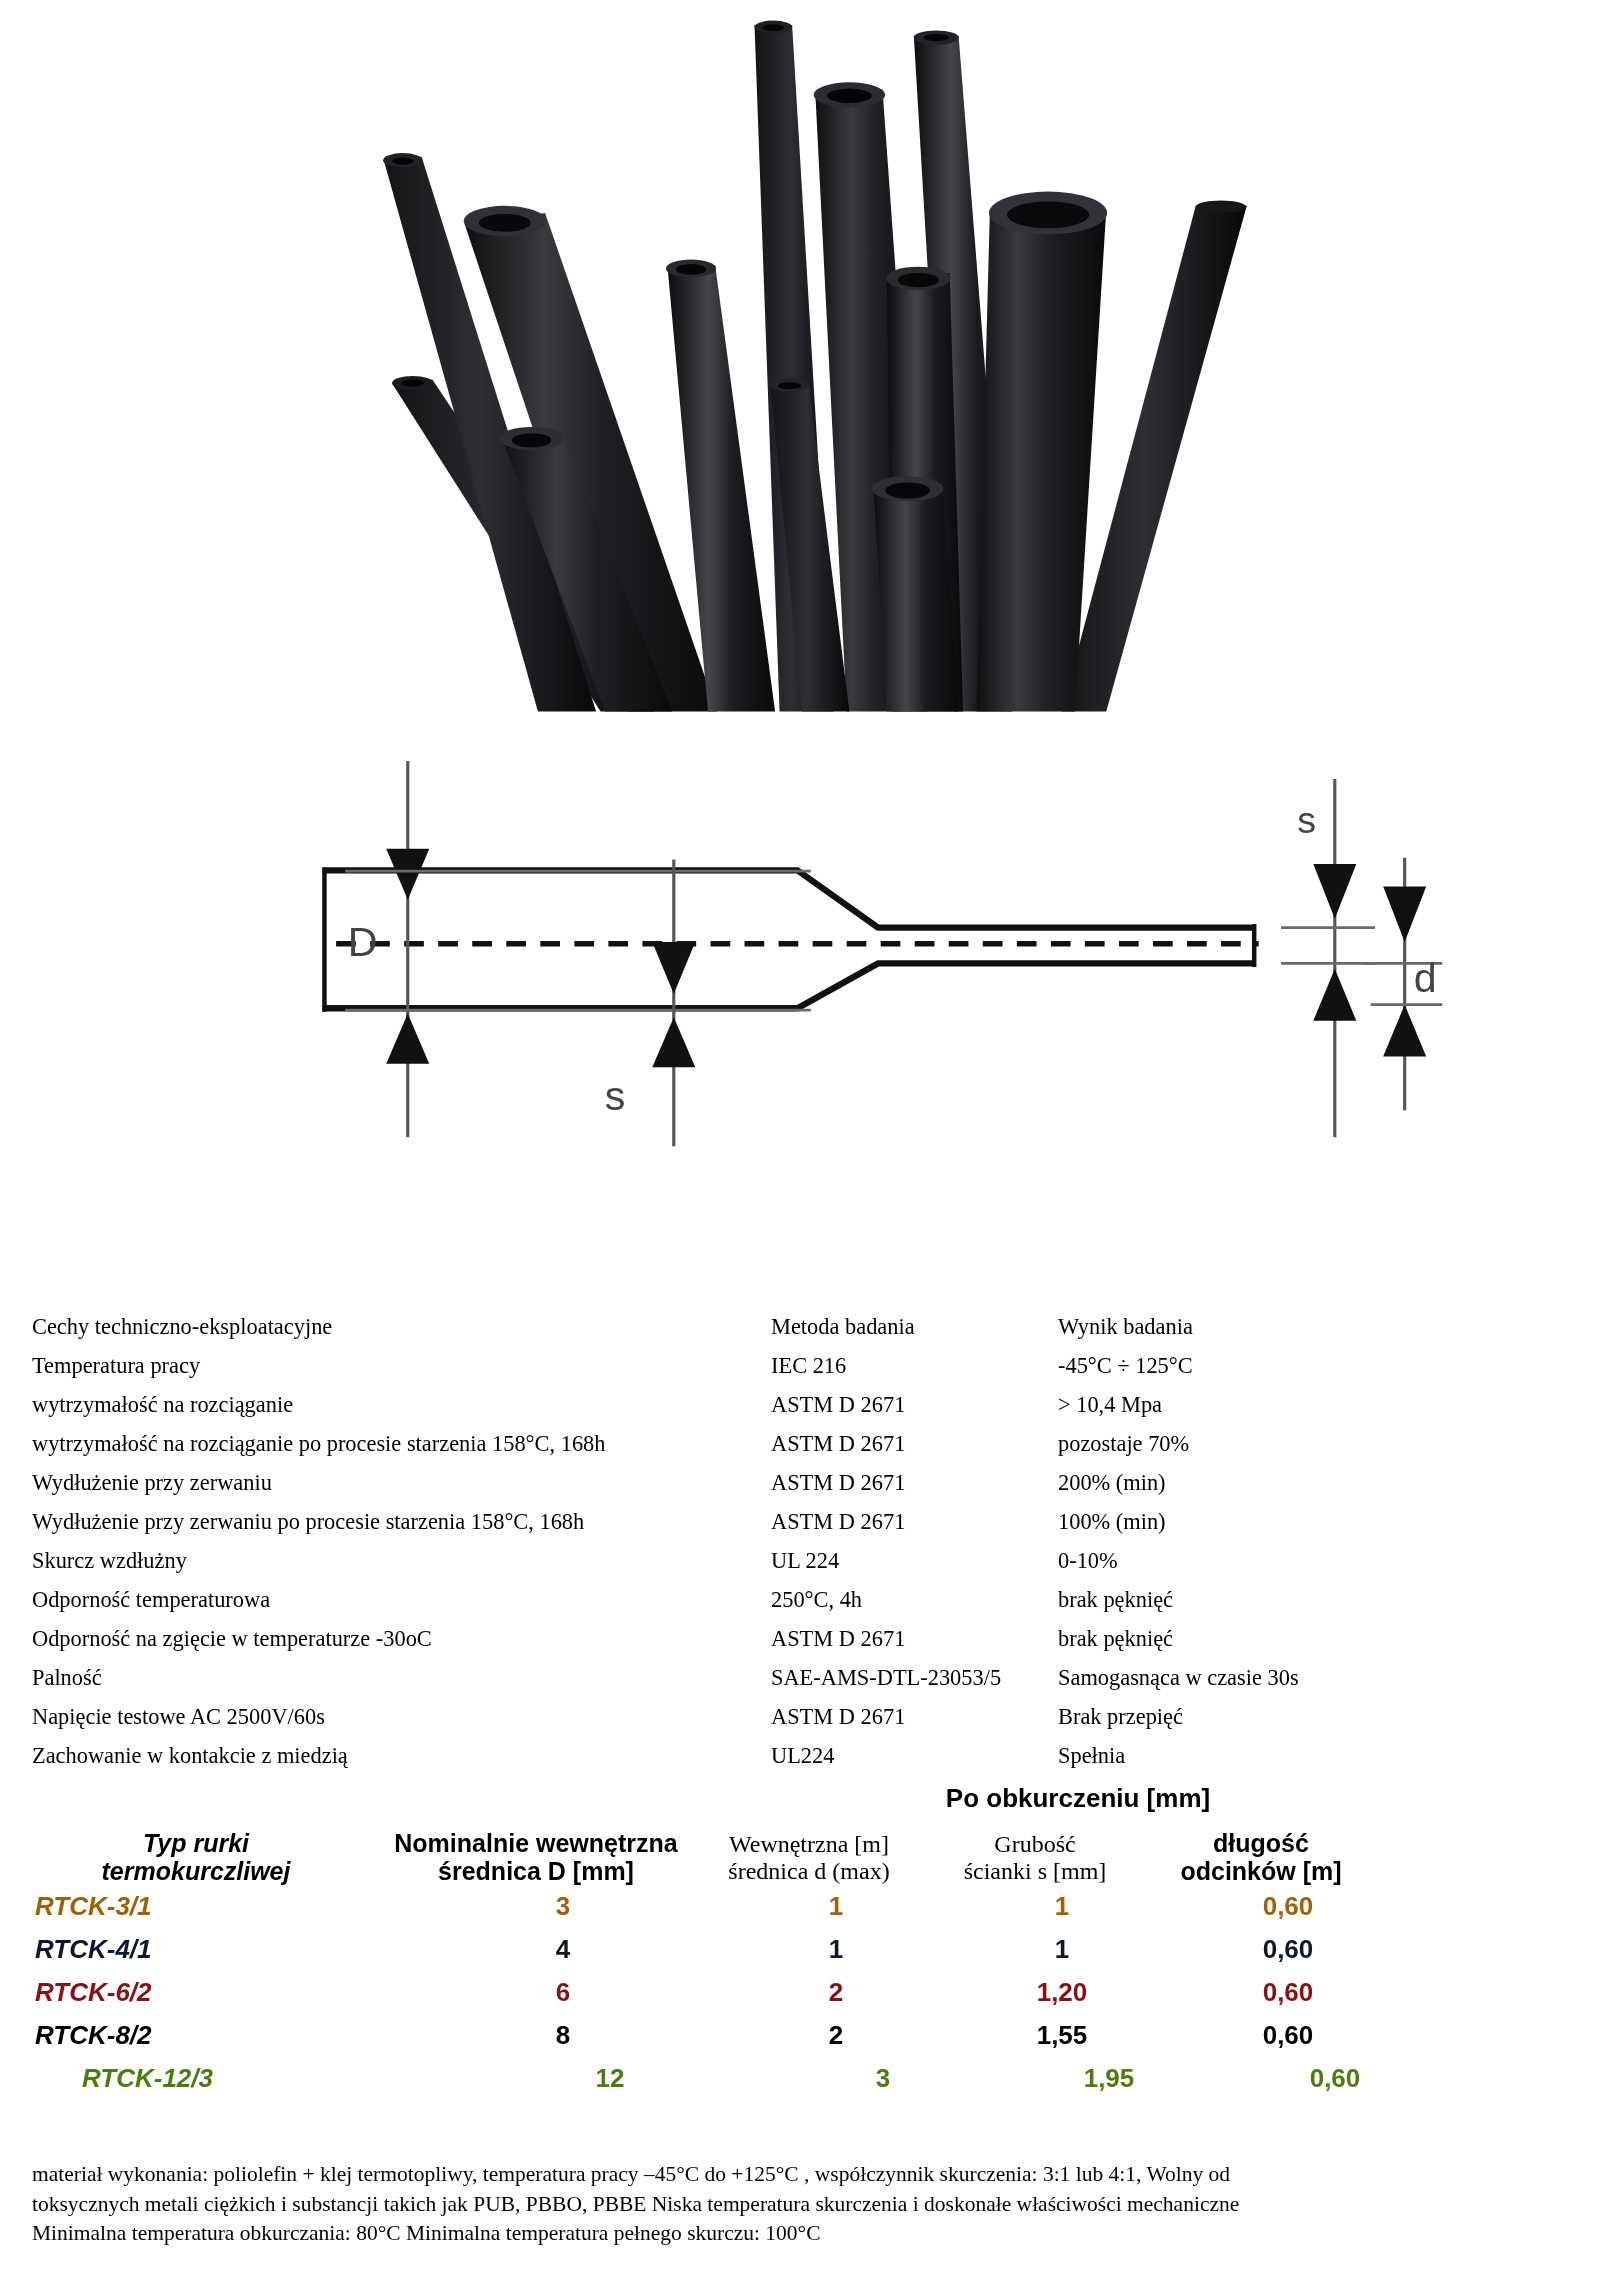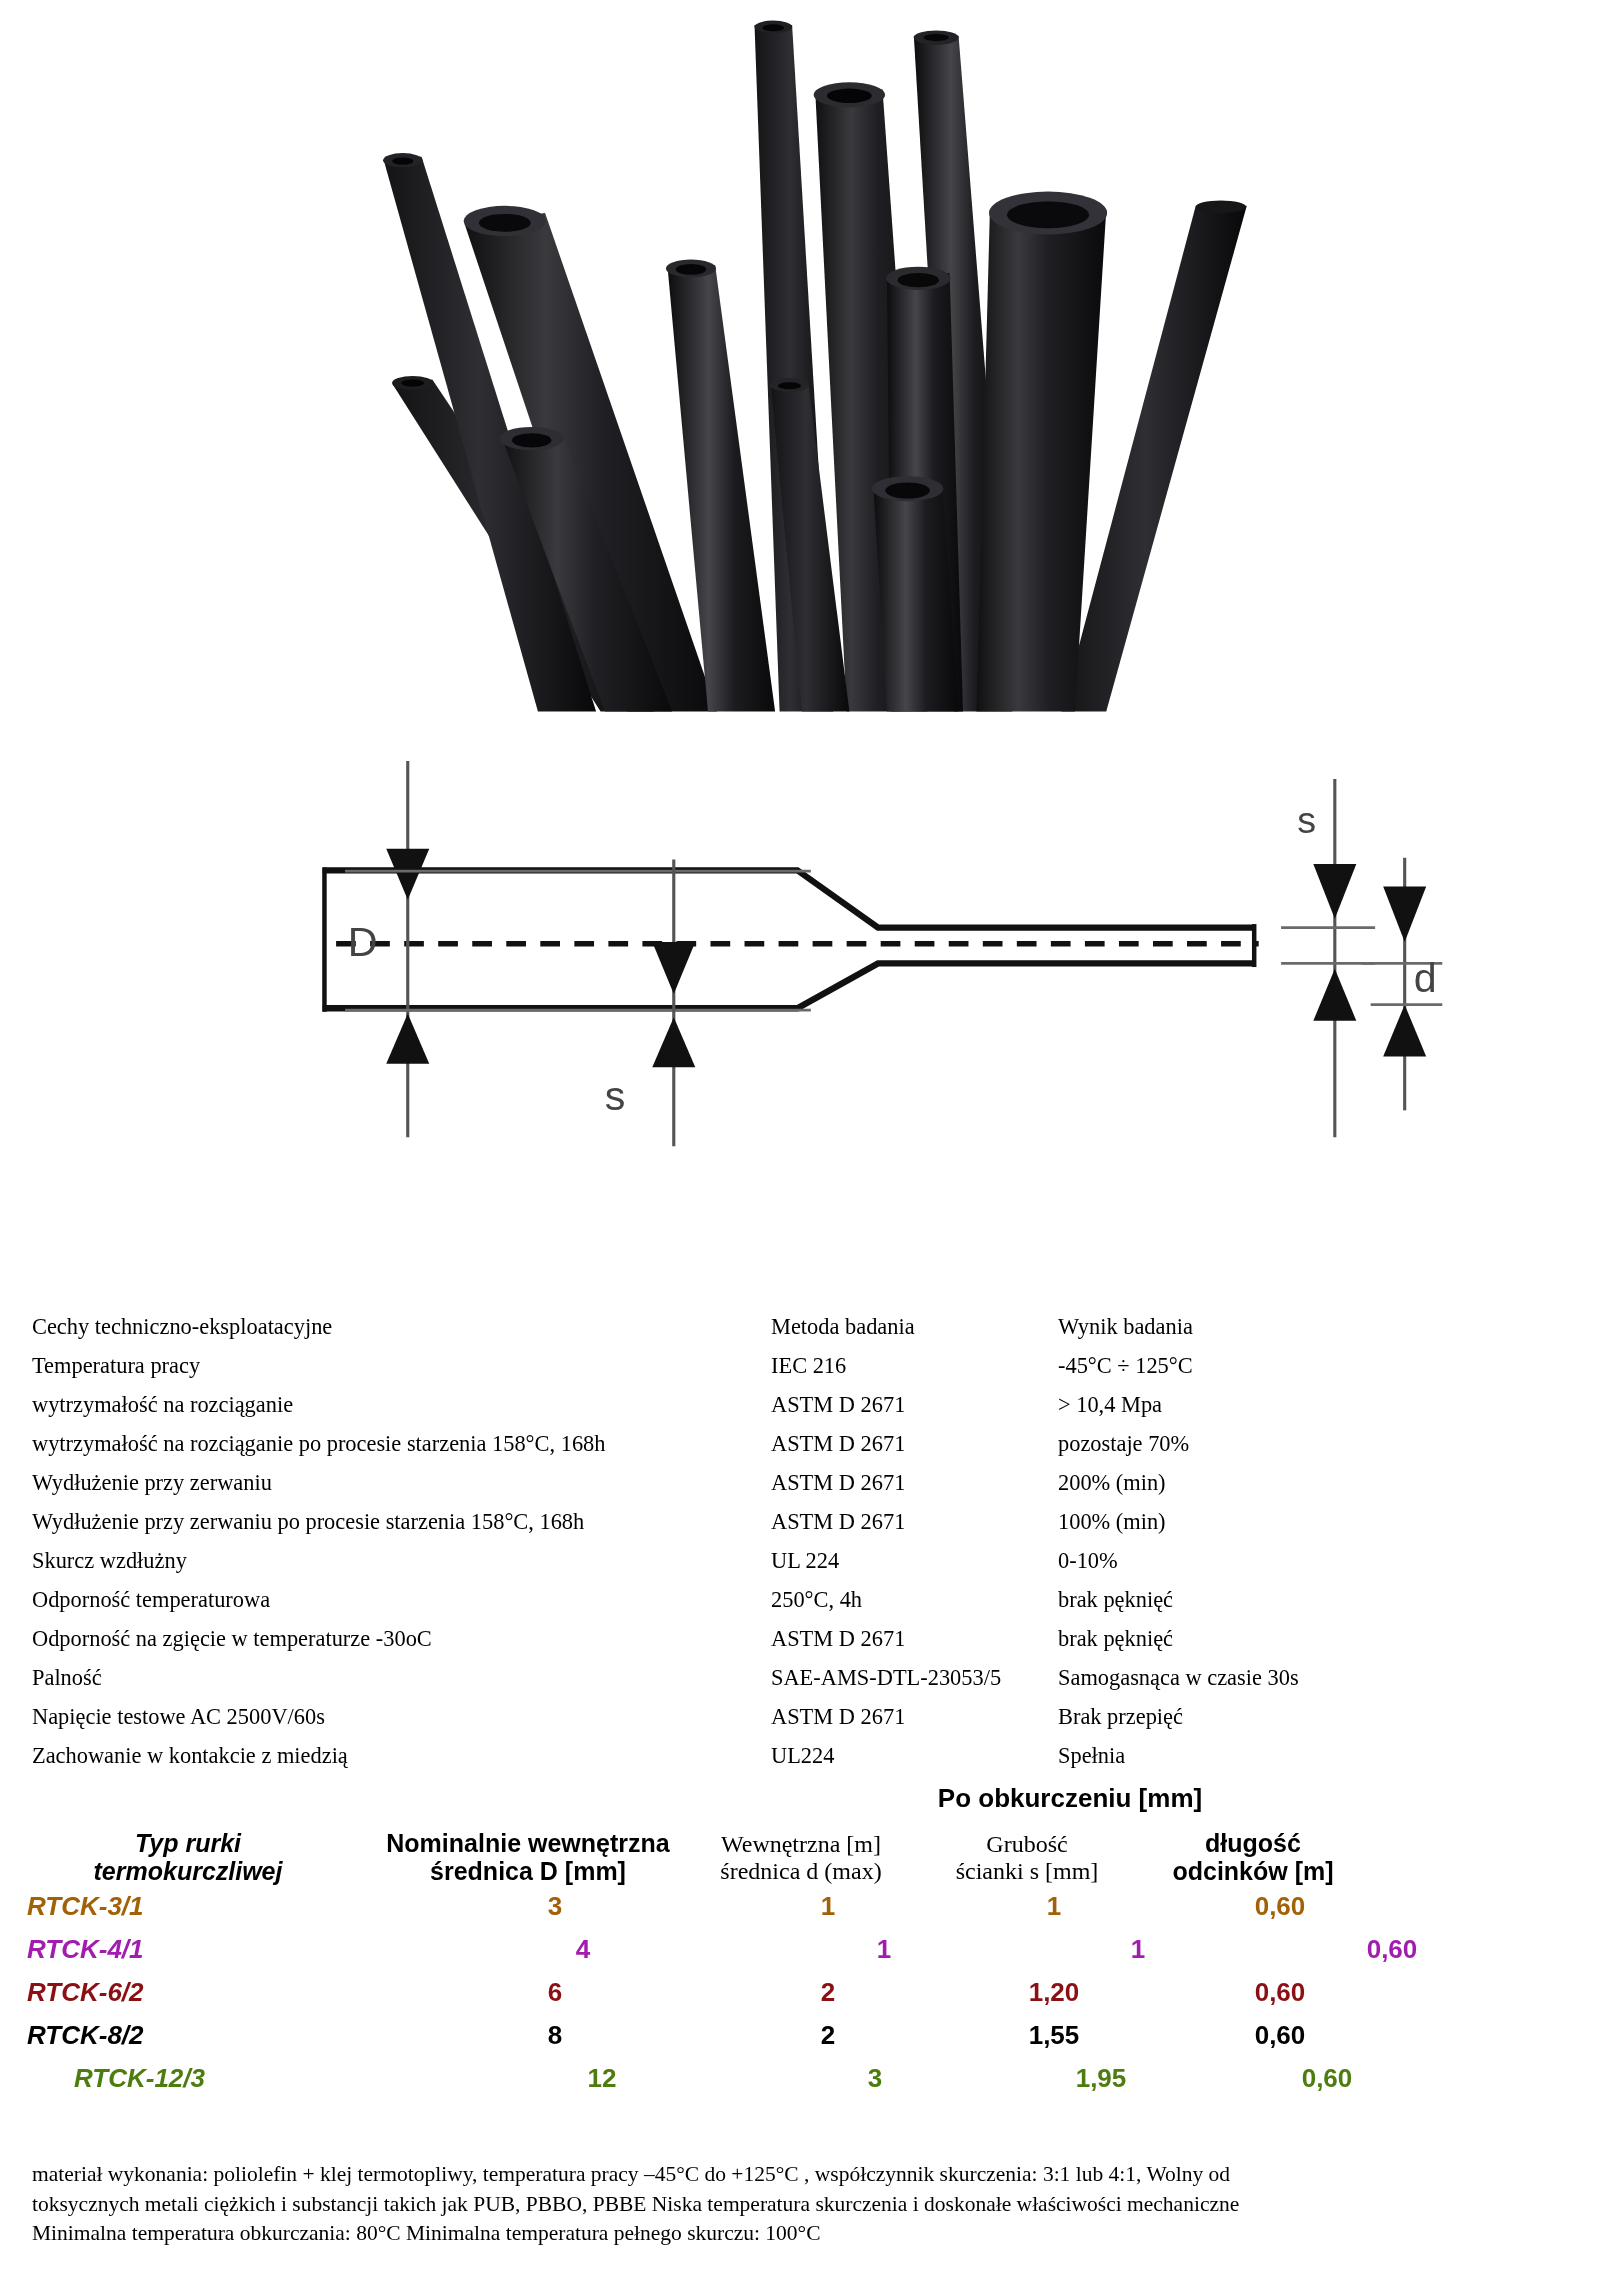--- a/index.html
+++ b/index.html
@@ -51,21 +51,21 @@
     align-items: baseline;
     height: 39px;
   }
   #properties-table .c-feature { width: 739px; flex: 0 0 739px; }
   #properties-table .c-method  { width: 287px; flex: 0 0 287px; }
   #properties-table .c-result  { flex: 1 1 auto; white-space: nowrap; }
 
   
   #spec-table {
     position: absolute;
-    left: 0px;
+    left: 8px;
     top: 1778px;
     width: 1412px;
     font-family: "Liberation Sans", "DejaVu Sans", sans-serif;
   }
   #spec-table .group-head {
     position: absolute;
     left: 882px;
     top: 4.5px;
     width: 376px;
     text-align: center;
@@ -426,21 +426,21 @@
   </div>
 
   <div class="drow" style="color: #a16207;">
     <div class="dcell col-type">RTCK-3/1</div>
     <div class="dcell col-d">3</div>
     <div class="dcell col-din">1</div>
     <div class="dcell col-wall">1</div>
     <div class="dcell col-len">0,60</div>
   </div>
 
-  <div class="drow" style="color: #a21caf; gap: 28px;">
+  <div class="drow" style="color: #0f172a;">
     <div class="dcell col-type">RTCK-4/1</div>
     <div class="dcell col-d">4</div>
     <div class="dcell col-din">1</div>
     <div class="dcell col-wall">1</div>
     <div class="dcell col-len">0,60</div>
   </div>
 
   <div class="drow" style="color: rgb(139, 16, 20);">
     <div class="dcell col-type">RTCK-6/2</div>
     <div class="dcell col-d">6</div>

